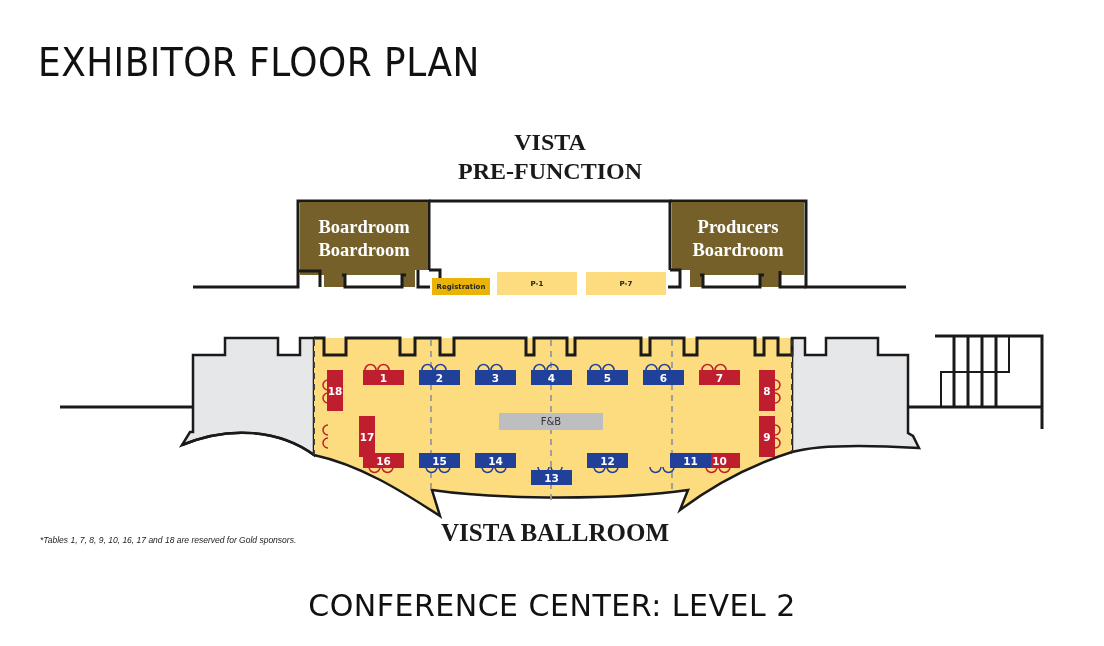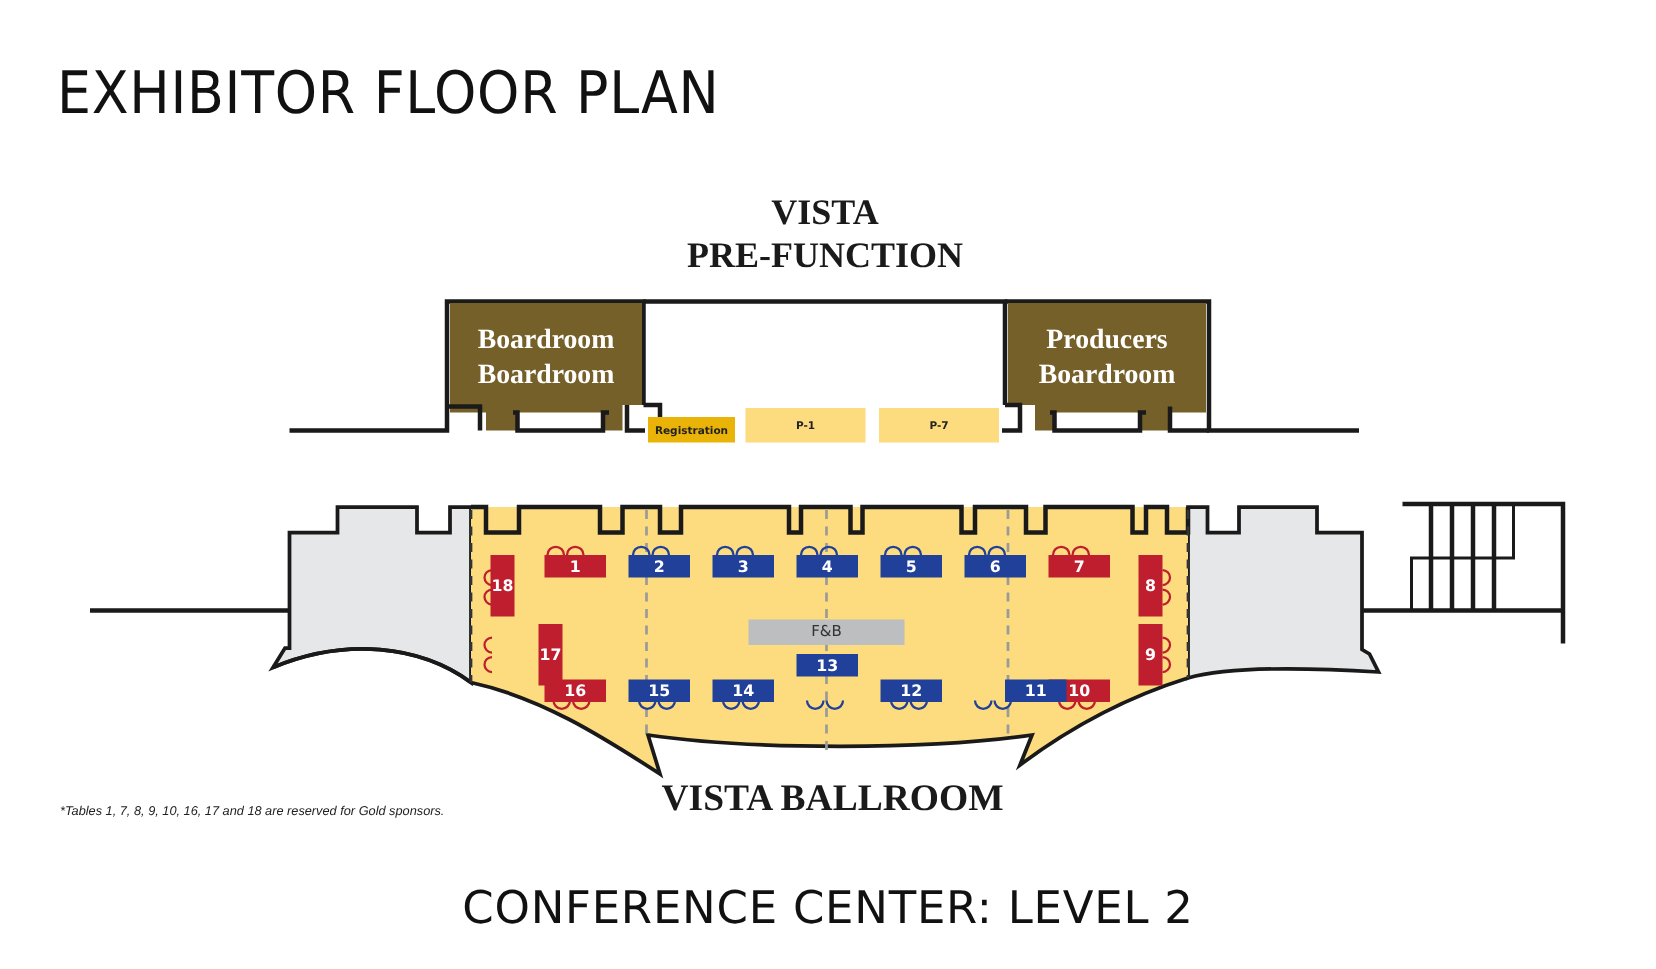--- a/index.html
+++ b/index.html
@@ -164,21 +164,21 @@
 <div class="tbl h std" style="left:587px; top:370px;">5</div>
 <div class="tbl h std" style="left:643px; top:370px;">6</div>
 <div class="tbl h gold" style="left:699px; top:370px;">7</div>
 
 <div class="tbl v gold" style="left:759px; top:370px;">8</div>
 <div class="tbl v gold" style="left:759px; top:416px;">9</div>
 
 <div class="tbl h gold" style="left:699px; top:453px;">10</div>
 <div class="tbl h std" style="left:670px; top:453px;">11</div>
 <div class="tbl h std" style="left:587px; top:453px;">12</div>
-<div class="tbl h std" style="left:531px; top:436px;">13</div>
+<div class="tbl h std" style="left:531px; top:470px;">13</div>
 <div class="tbl h std" style="left:475px; top:453px;">14</div>
 <div class="tbl h std" style="left:419px; top:453px;">15</div>
 <div class="tbl h gold" style="left:363px; top:453px;">16</div>
 
 <div class="tbl v gold" style="left:327px; top:416px;margin-left:32px;">17</div>
 <div class="tbl v gold" style="left:327px; top:370px;">18</div>
 
 <div class="footnote">*Tables 1, 7, 8, 9, 10, 16, 17 and 18 are reserved for Gold sponsors.</div>
 <div class="serif-label ballroom">VISTA BALLROOM</div>
 <div class="subtitle">CONFERENCE CENTER: LEVEL 2</div>

